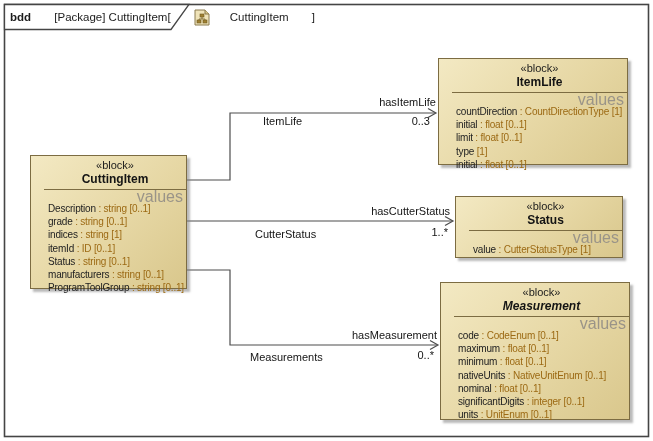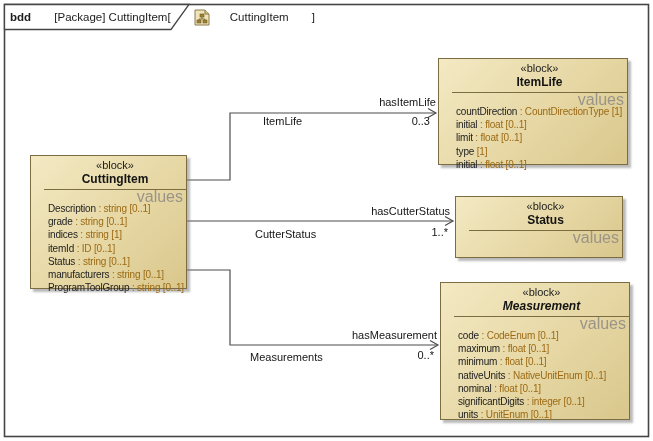--- a/index.html
+++ b/index.html
@@ -108,20 +108,21 @@
     </div>
   </div>
 
   <div class="block" style="left:455px;top:196px;width:168px;height:62px;">
     <div class="block-header">
       <div class="stereotype">«block»</div>
       <div class="block-name">Status</div>
     </div>
     <div class="values-comp">
       <div class="values-label">values</div>
+      <div class="attr"><span>value</span><span class="at"> : CutterStatusType [1]</span></div>
     </div>
   </div>
 
   <div class="block" style="left:440px;top:282px;width:190px;height:138px;">
     <div class="block-header">
       <div class="stereotype">«block»</div>
       <div class="block-name abstract">Measurement</div>
     </div>
     <div class="values-comp">
       <div class="values-label">values</div>

